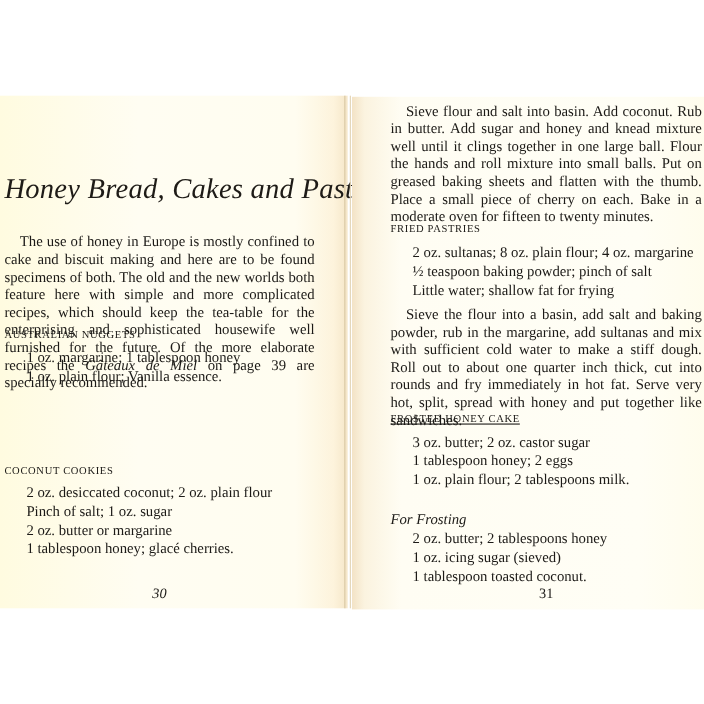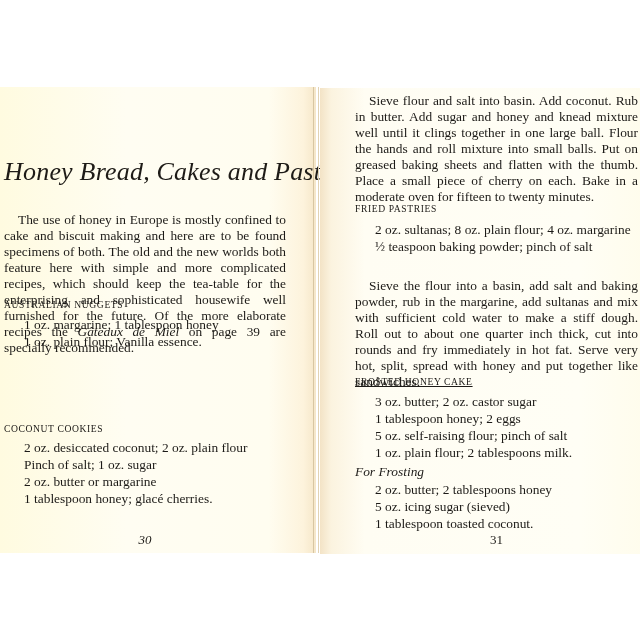--- a/index.html
+++ b/index.html
@@ -90,32 +90,32 @@
   <div class="spine-line a"></div>
   <div class="spine-line b"></div>
 
   <div class="page right">
     <p class="para r-body1" style="top:5px"><span class="first"></span><span>Sieve flour and salt into basin. Add coconut. Rub in butter. Add sugar and honey and knead mixture well until it clings together in one large ball. Flour the hands and roll mixture into small balls. Put on greased baking sheets and flatten with the thumb. Place a small piece of cherry on each. Bake in a moderate oven for fifteen to twenty minutes.</span></p>
 
     <p class="head r-fried-head">Fried Pastries</p>
     <div class="r-fried-ing ing-block">
       <p class="ing">2 oz. sultanas; 8 oz. plain flour; 4 oz. margarine</p>
       <p class="ing">½ teaspoon baking powder; pinch of salt</p>
+      <p class="ing">Little water; shallow fat for frying</p>
     </div>
     <p class="para r-fried-body"><span class="first"></span><span>Sieve the flour into a basin, add salt and baking powder, rub in the margarine, add sultanas and mix with sufficient cold water to make a stiff dough. Roll out to about one quarter inch thick, cut into rounds and fry immediately in hot fat. Serve very hot, split, spread with honey and put together like sandwiches.</span></p>
 
     <p class="head r-frost-head">Frosted Honey Cake</p>
     <div class="r-frost-ing ing-block">
       <p class="ing">3 oz. butter; 2 oz. castor sugar</p>
       <p class="ing">1 tablespoon honey; 2 eggs</p>
-      <p class="ing">5 oz. self-raising flour; pinch of salt</p>
       <p class="ing">1 oz. plain flour; 2 tablespoons milk.</p>
     </div>
     <div class="r-frosting-label">For Frosting</div>
     <div class="r-frosting-ing ing-block">
       <p class="ing">2 oz. butter; 2 tablespoons honey</p>
-      <p class="ing">5 oz. icing sugar (sieved)</p>
+      <p class="ing">1 oz. icing sugar (sieved)</p>
       <p class="ing">1 tablespoon toasted coconut.</p>
     </div>
 
     <div class="pno r-pno">31</div>
   </div>
 </div>
 
 </body></html>

